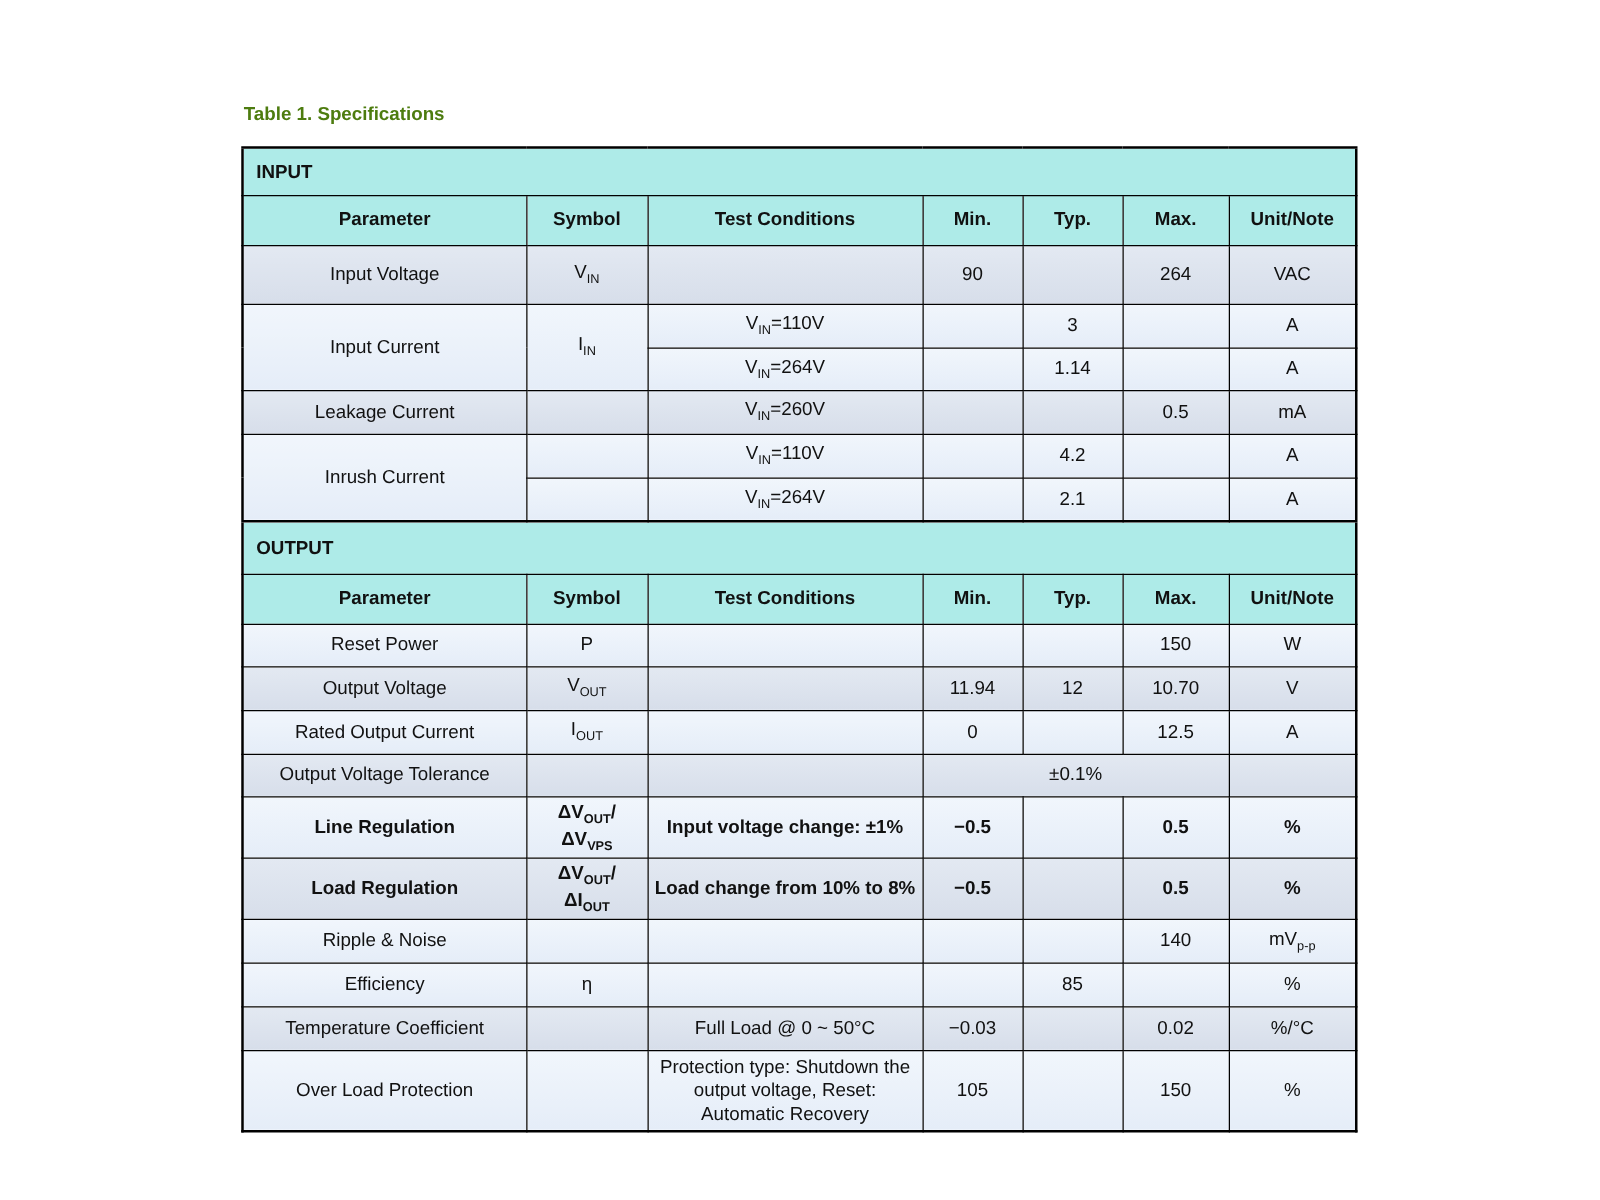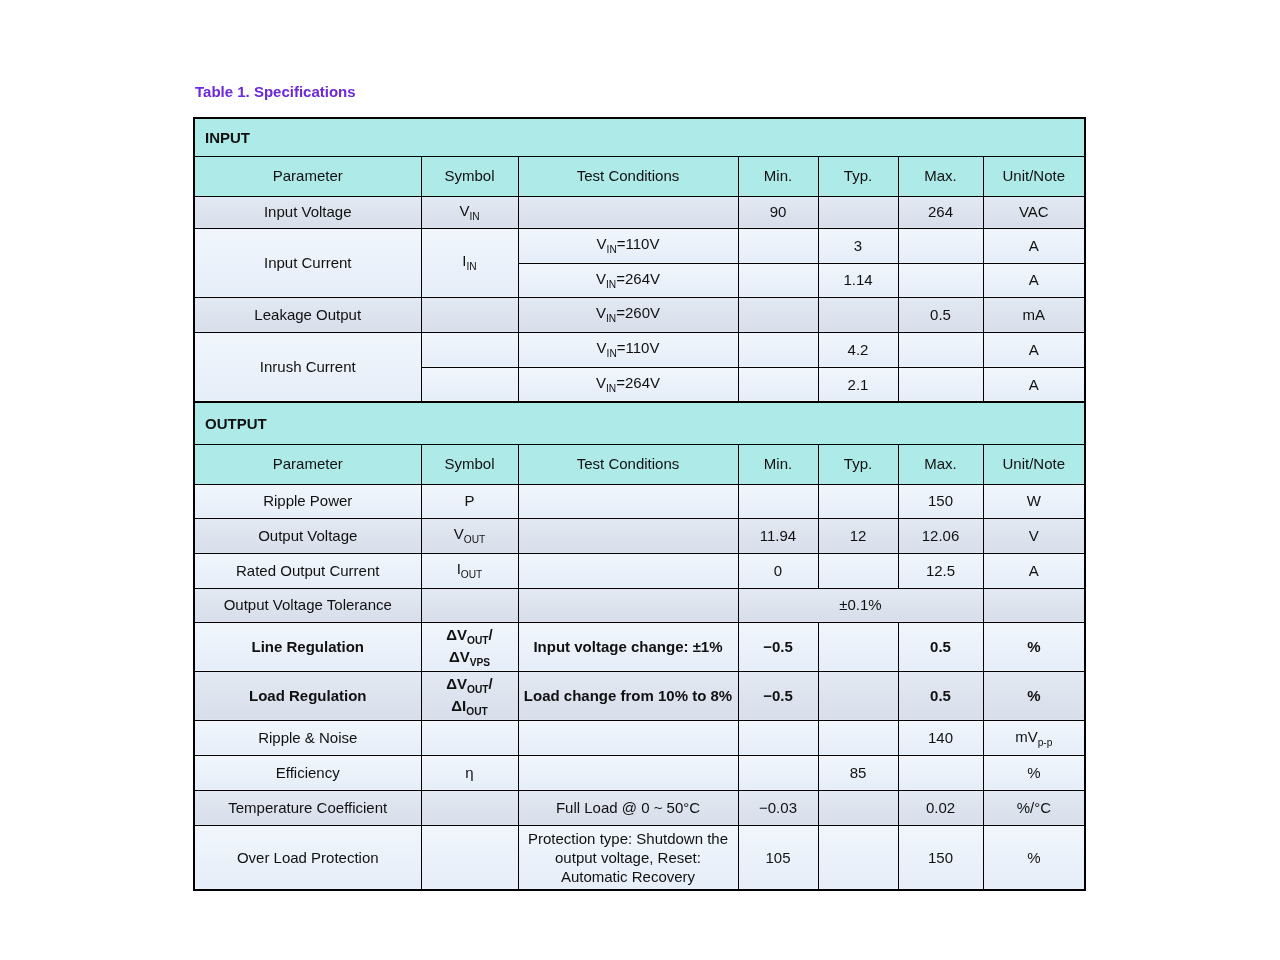--- a/index.html
+++ b/index.html
@@ -15,21 +15,21 @@
     height: 960px;
     background: #ffffff;
     overflow: hidden;
   }
   .doc-title {
     position: absolute;
     left: 195px;
     top: 83px;
     font-size: 15px;
     font-weight: bold;
-    color: #6d28d9;
+    color: #4d7c0f;
   }
   table.spec {
     position: absolute;
     left: 193px;
     top: 117px;
     width: 891px;
     border-collapse: collapse;
     table-layout: fixed;
     border: 2px solid #000;
   }
@@ -45,28 +45,28 @@
   tr.band td {
     background: #aeebe8;
     text-align: left;
     font-weight: bold;
     padding-left: 10px;
     font-size: 15px;
     border-top: 2px solid #000;
   }
   tr.colhead th {
     background: #aeebe8;
-    font-weight: normal;
+    font-weight: bold;
   }
   tr.dark > td  { background: linear-gradient(180deg, #e3e9f2 0%, #d7deea 100%); }
   tr.light > td { background: linear-gradient(180deg, #f1f6fc 0%, #e5edf8 100%); }
   tr.h38 { height: 38px; }
   tr.h40 { height: 40px; }
   tr.h42 { height: 42px; }
-  tr.h36 { height: 32px; margin-top: 48px; }
+  tr.h36 { height: 47px; margin-top: 48px; }
   tr.h35 { height: 35px; }
   tr.h34 { height: 34px; }
   tr.h41 { height: 41px; font-weight: bold; }
   tr.h65 { height: 65px; }
   sub { font-size: 0.68em; }
 </style>
 </head>
 <body>
 
 <div class="canvas">
@@ -118,21 +118,21 @@
     </tr>
     <tr class="light h34">
       <td><span>V</span><sub>IN</sub><span>=264V</span></td>
       <td></td>
       <td>1.14</td>
       <td></td>
       <td>A</td>
     </tr>
 
     <tr class="dark h35">
-      <td>Leakage Output</td>
+      <td>Leakage Current</td>
       <td></td>
       <td><span>V</span><sub>IN</sub><span>=260V</span></td>
       <td></td>
       <td></td>
       <td>0.5</td>
       <td>mA</td>
     </tr>
 
     <tr class="light h35">
       <td rowspan="2">Inrush Current</td>
@@ -159,36 +159,36 @@
       <th>Parameter</th>
       <th>Symbol</th>
       <th>Test Conditions</th>
       <th>Min.</th>
       <th>Typ.</th>
       <th>Max.</th>
       <th>Unit/Note</th>
     </tr>
 
     <tr class="light h34">
-      <td>Ripple Power</td>
+      <td>Reset Power</td>
       <td>P</td>
       <td></td>
       <td></td>
       <td></td>
       <td>150</td>
       <td>W</td>
     </tr>
 
     <tr class="dark h35">
       <td>Output Voltage</td>
       <td><span>V</span><sub>OUT</sub></td>
       <td></td>
       <td>11.94</td>
       <td>12</td>
-      <td>12.06</td>
+      <td>10.70</td>
       <td>V</td>
     </tr>
 
     <tr class="light h35">
       <td>Rated Output Current</td>
       <td><span>I</span><sub>OUT</sub></td>
       <td></td>
       <td>0</td>
       <td></td>
       <td>12.5</td>

